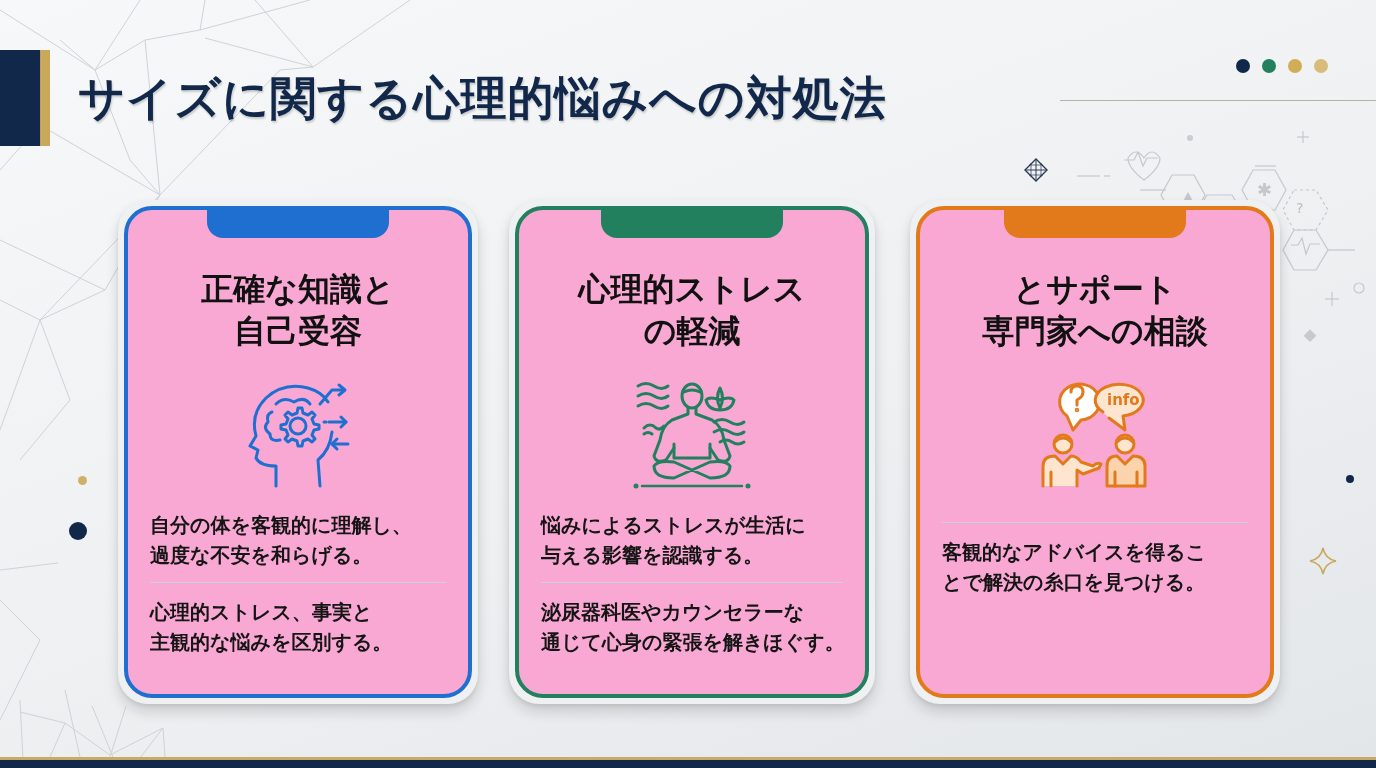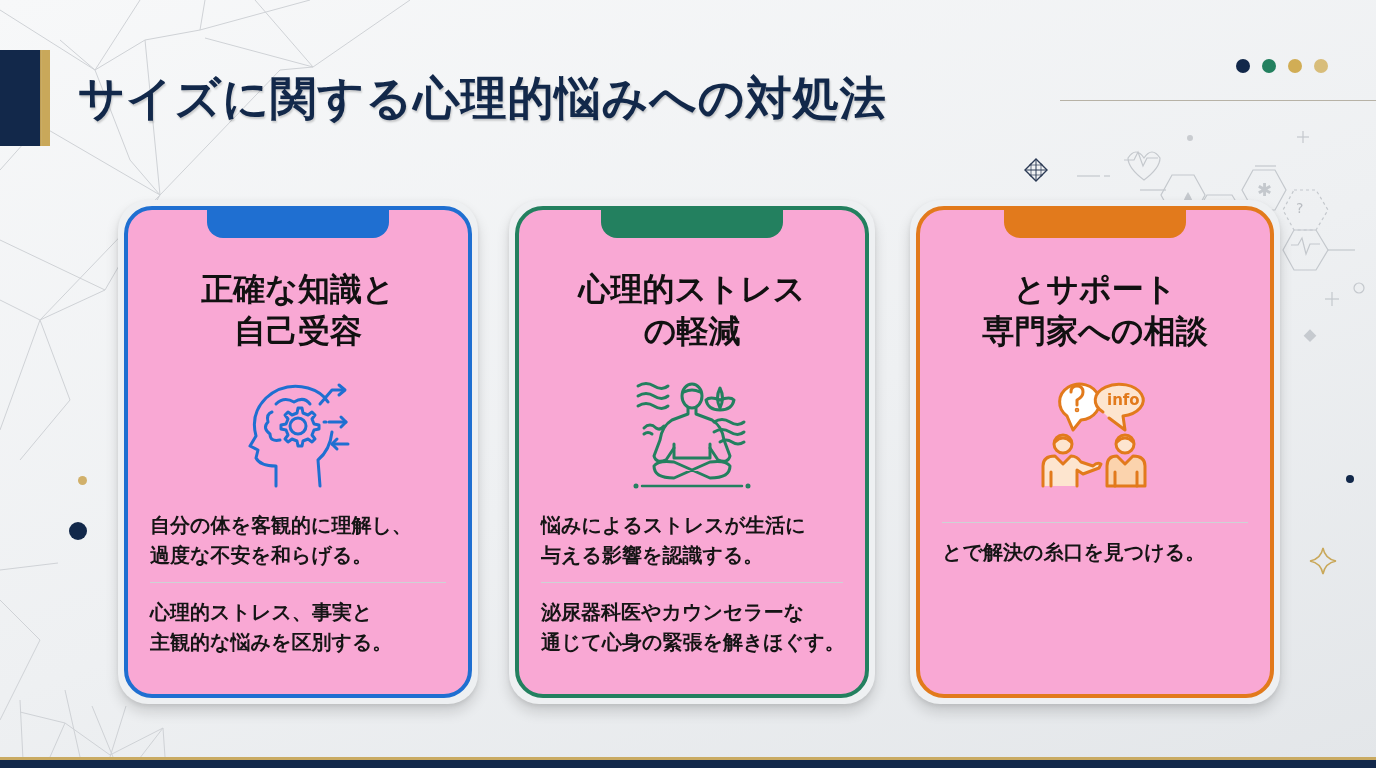--- a/index.html
+++ b/index.html
@@ -249,19 +249,20 @@
       <path d="M10,112 L10,92 Q10,82 22,82 L30,90 L38,82 Q44,82 48,88 L60,92 Q64,88 68,90 L66,94 L50,100 L44,96 L44,112" fill="#fde5cf"></path>
       <path d="M18,98 L18,112"></path>
       <circle cx="92" cy="70" r="9" fill="#fde5cf"></circle>
       <path d="M84,68 q8,-8 16,0"></path>
       <path d="M74,112 L74,92 Q74,82 84,82 L92,90 L100,82 Q112,82 112,92 L112,112 z" fill="#fbd3ad"></path>
       <path d="M82,98 L82,112 M104,98 L104,112"></path>
     </svg>
     <div class="card-body">
       <div class="divider"></div>
       <p>
+        <span>客観的なアドバイスを得るこ</span>
         <span>とで解決の糸口を見つける。</span>
       </p>
     </div>
   </div>
 </div>
 
 <div class="footer-bar"></div>
 
 </body></html>

